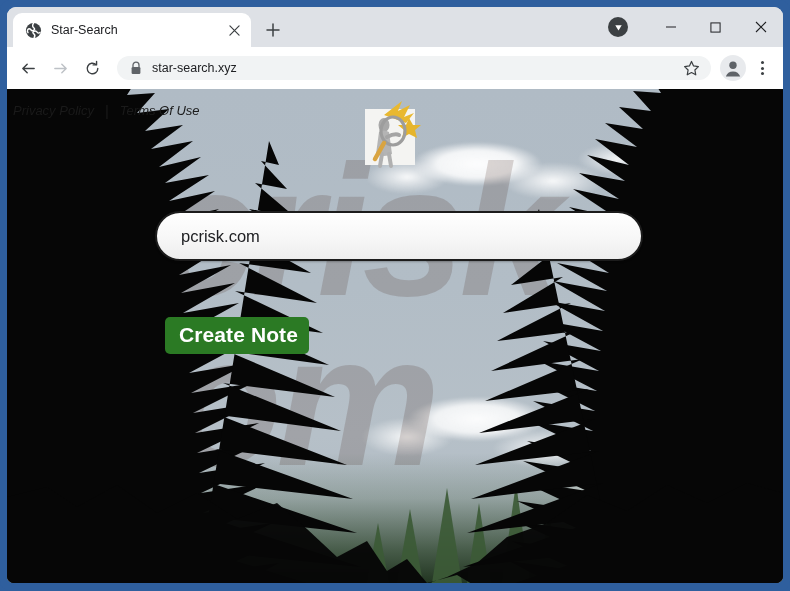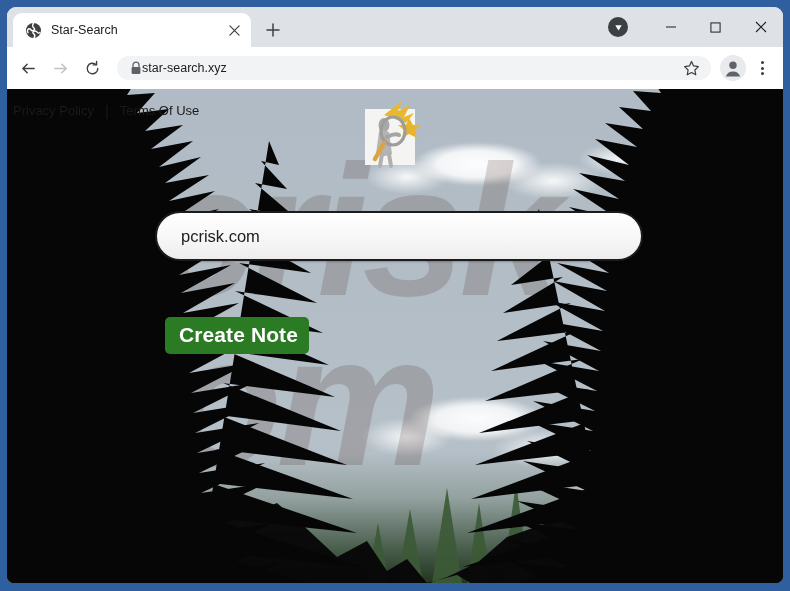--- a/index.html
+++ b/index.html
@@ -103,20 +103,21 @@
   }
   .omnibox {
     flex: 1 1 auto;
     height: 24px;
     background: #f1f3f4;
     border-radius: 14px;
     display: flex;
     align-items: center;
     padding: 0 8px 0 13px;
     margin: 0 6px 0 8px;
+    gap: 10px;
   }
   .omnibox-url {
     flex: 1 1 auto;
     font-size: 12.5px;
     color: #202124;
     white-space: nowrap; overflow: hidden;
   }
   .star-btn { width: 24px; height: 24px; display:flex; align-items:center; justify-content:center; flex:0 0 auto;}
   .avatar-btn {
     width: 28px; height: 28px; flex: 0 0 auto;
@@ -205,20 +206,21 @@
     position: absolute;
     left: 6px; top: 13px;
     display: flex; align-items: center;
     gap: 11px;
     z-index: 6;
   }
   .page-link {
     font-size: 13px;
     color: #1a1a1a;
     white-space: nowrap;
+    font-style: italic;
   }
   .link-sep { color: #1a1a1a; font-size: 15px; }
 
   .logo-wrap {
     position: absolute;
     left: 355px; top: 10px;
     width: 62px; height: 74px;
     z-index: 6;
   }
 

